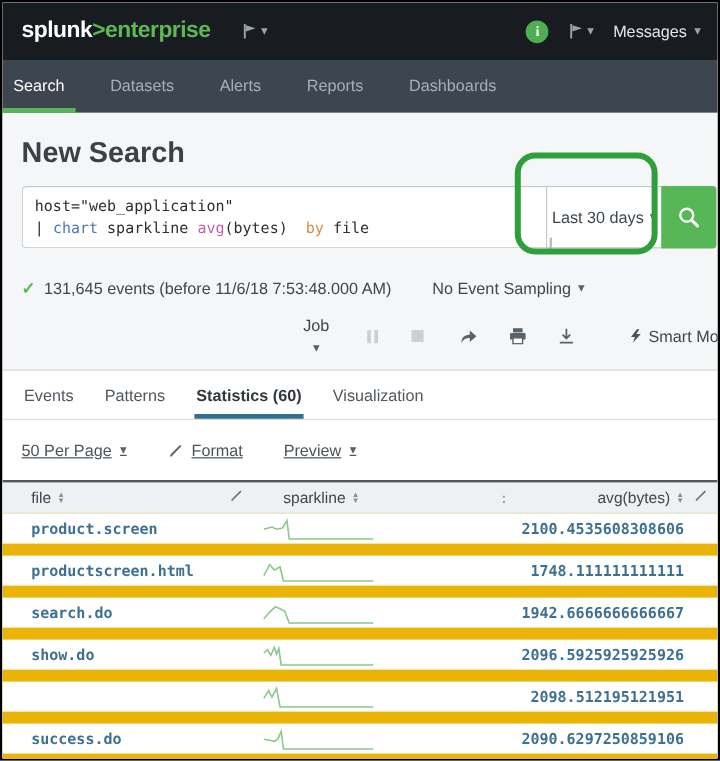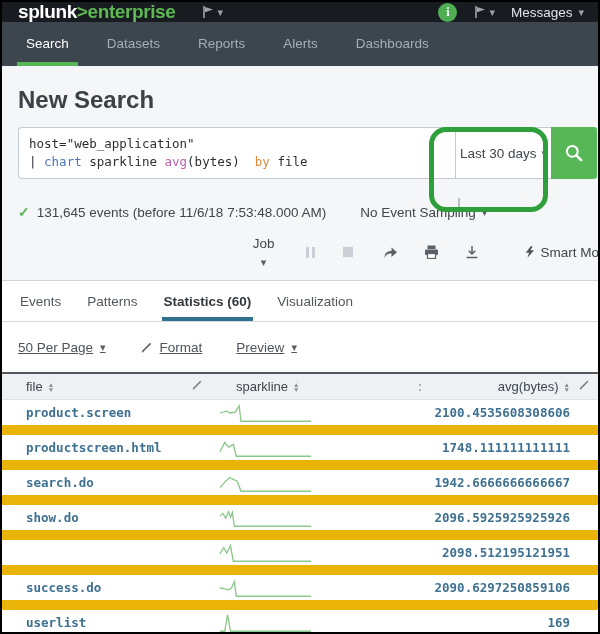--- a/index.html
+++ b/index.html
@@ -1,34 +1,34 @@
 <!DOCTYPE html>
 <html><head>
 <meta charset="utf-8">
 <style>
   * { margin:0; padding:0; box-sizing:border-box; }
   body { background:#dddddd; font-family:"Liberation Sans", sans-serif; }
   .frame { width:600px; height:634px; border:2px solid #000; overflow:hidden;
            position:relative; background:#fff; }
 
   
-  .topbar { height:20px; background:#181b20; display:flex; align-items:center; padding:0 14px 0 16px; }
+  .topbar { height:48px; background:#181b20; display:flex; align-items:center; padding:0 14px 0 16px; }
   .logo { font-size:19px; letter-spacing:-0.4px; white-space:nowrap; }
   .logo .s { color:#fff; font-weight:bold; }
   .logo .e { color:#5eb854; font-weight:bold; }
   .top-flag { margin-left:26px; display:flex; align-items:center; gap:3px; color:#9ba3ab; }
   .top-right { margin-left:auto; display:flex; align-items:center; gap:16px; }
   .info-badge { width:19px; height:19px; border-radius:50%; background:#4fae52; color:#fff;
                 font:bold 12px "Liberation Serif", serif; display:flex; align-items:center; justify-content:center; }
   .messages { color:#e2e6e9; font-size:13.5px; display:flex; gap:6px; align-items:center; }
   .caret { font-size:11px; line-height:1; }
   .topbar .caret { color:#9ba3ab; }
 
   
-  .appnav { height:44px; background:#3d454e; display:flex; align-items:stretch; padding-left:15px; }
+  .appnav { height:44px; background:#3d454e; display:flex; align-items:stretch; padding-left:0; }
   .nav-item { color:#a6aeb6; font-size:13.5px; padding:14px 9px 0; margin-right:20px; position:relative; }
   .nav-active { color:#fff; }
   .nav-active::after { content:""; position:absolute; left:0; right:0; bottom:0; height:4px; background:#57b757; }
 
   
   .search-area { background:#f5f6f7; }
   .page-title { padding:20px 0 0 16px; font-size:24px; font-weight:bold; color:#3c4147; line-height:28px; }
   .search-row { display:flex; margin:13px 1px 0 16px; height:52px; }
   .query-box { flex:1; background:#fff; border:1px solid #c3cad0; border-right:none; border-radius:4px 0 0 4px;
                padding:7px 10px; font-family:"DejaVu Sans Mono", monospace; font-size:12.5px; color:#2b2f33;
@@ -120,22 +120,22 @@
       <div class="messages">
         <span>Messages</span>
         <span class="caret">▾</span>
       </div>
     </div>
   </div>
 
   <div class="appnav">
       <div class="nav-item nav-active">Search</div>
       <div class="nav-item">Datasets</div>
+      <div class="nav-item">Alerts</div>
       <div class="nav-item">Reports</div>
-      <div class="nav-item">Alerts</div>
       <div class="nav-item">Dashboards</div>
     </div>
 
   <div class="search-area">
     <div class="page-title">New Search</div>
 
     <div class="search-row">
       <div class="query-box"><div>host="web_application"</div><div><span>| </span><span class="tok-blue">chart</span><span> sparkline </span><span class="tok-magenta">avg</span><span>(bytes)</span><span>  </span><span class="tok-orange">by</span><span> file</span></div></div>
       <div class="time-picker">
         <span>Last 30 days</span>

